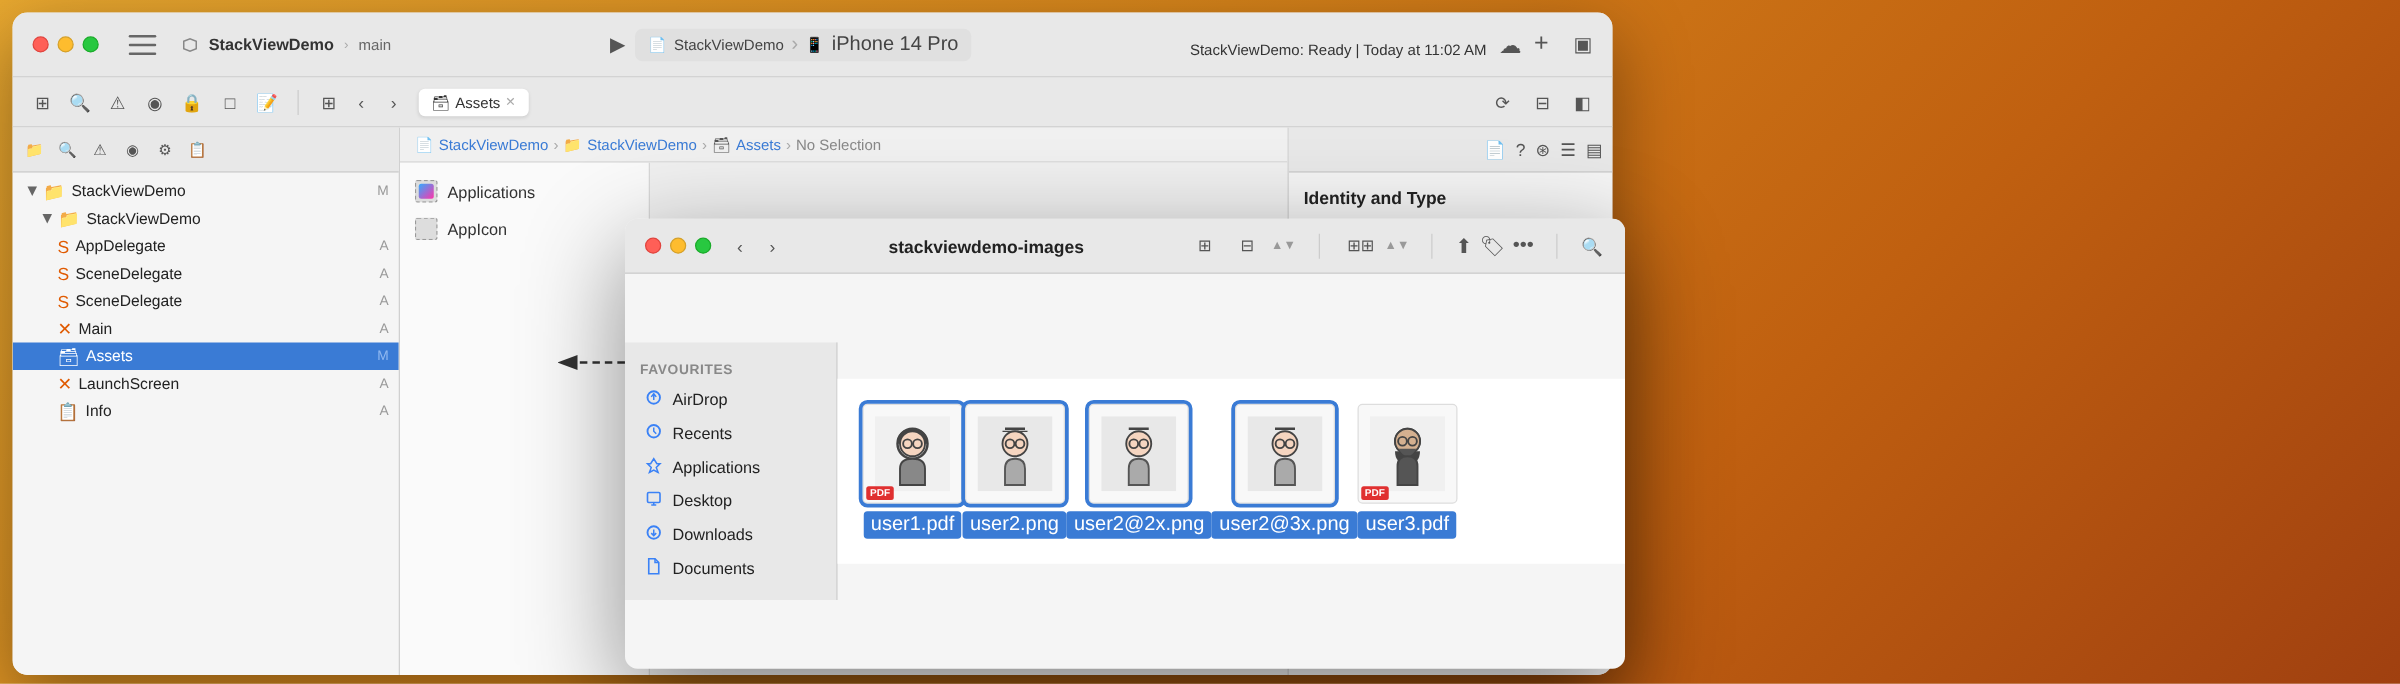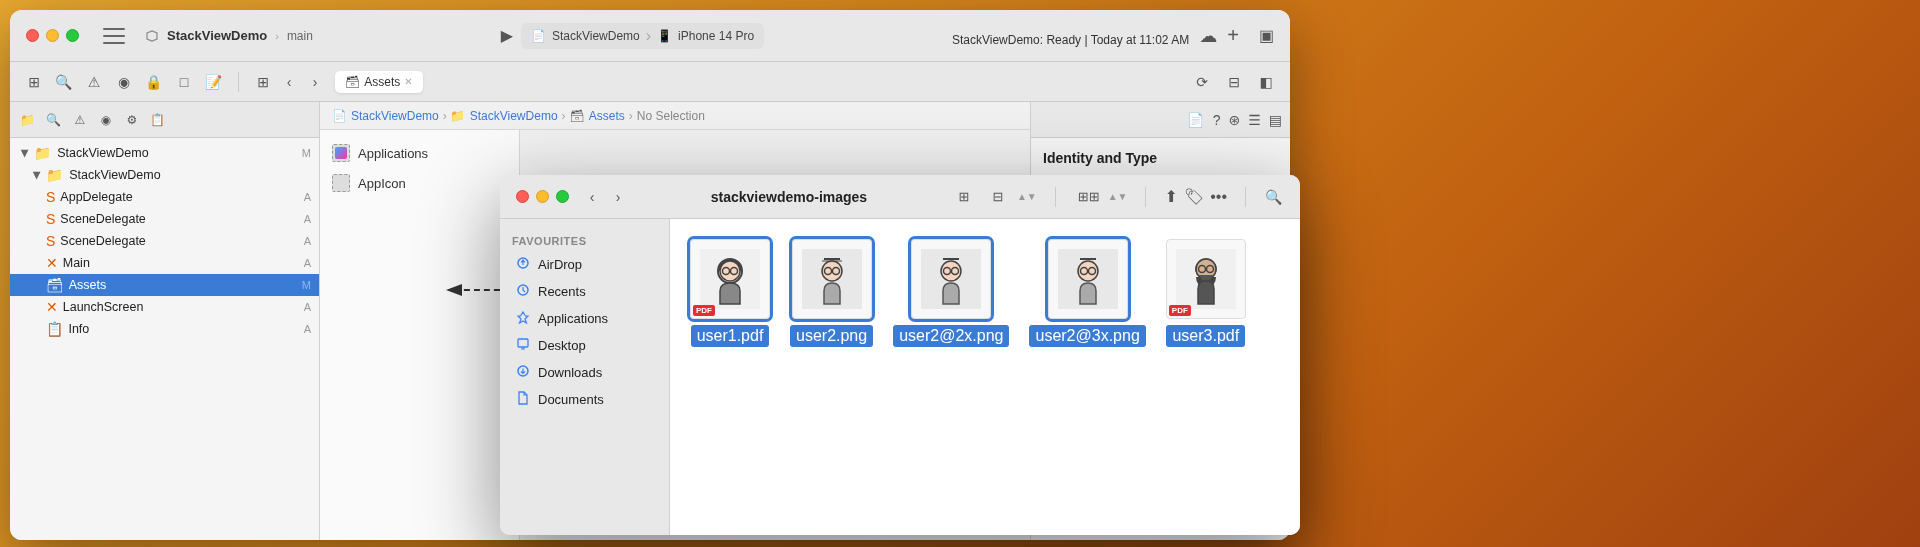--- a/index.html
+++ b/index.html
@@ -340,20 +340,21 @@
       border-radius: 10px;
       background: none;
       font-size: 14px; cursor: pointer;
       display: flex; align-items: center; justify-content: center;
     }
 
     .finder-content {
       display: flex;
       flex: 1;
       overflow: hidden;
+      align-items: center;
     }
 
     .finder-sidebar {
       width: 170px;
       background: #e8e8e8;
       border-right: 1px solid #d0d0d0;
       padding: 8px 0;
     }
 
     .finder-sidebar-section {
@@ -384,21 +385,20 @@
     .finder-sidebar-icon { font-size: 14px; }
 
     .finder-main {
       flex: 1;
       background: #fff;
       overflow: hidden;
       display: flex;
       flex-wrap: wrap;
       align-content: flex-start;
       padding: 20px;
-      gap: 20px;
     }
 
     .file-item {
       display: flex;
       flex-direction: column;
       align-items: center;
       gap: 6px;
       cursor: pointer;
     }
 
@@ -504,21 +504,21 @@
       <span style="color:#aaa;font-size:11px;">›</span>
       <span style="font-size:12px;color:#666;">main</span>
     </div>
     <div style="flex:1; display:flex; align-items:center; justify-content:center; gap:8px;">
       <span style="font-size:16px; color:#555;">▶</span>
       <div style="display:flex;align-items:center;gap:6px; background:#e0e0e0; border-radius:6px; padding:4px 10px;">
         <span style="font-size:12px;color:#555;">📄</span>
         <span style="font-size:12px;color:#444;">StackViewDemo</span>
         <span style="color:#aaa;">›</span>
         <span style="font-size:12px;color:#555;">📱</span>
-        <span style="font-size:12px;color:#444;">iPhone 14 Pro</span>
+        <span style="font-size:16px;color:#444;">iPhone 14 Pro</span>
       </div>
     </div>
     <div style="display:flex; align-items:flex-end; gap:10px;">
       <span style="font-size:12px; color:#333; font-weight:500;">StackViewDemo: Ready | Today at 11:02 AM</span>
       <span style="font-size:18px; color:#555;">☁</span>
       <span style="font-size:20px; color:#555; cursor:pointer;">+</span>
     </div>
     <div style="margin-left:8px; font-size:16px; color:#555;">▣</div>
   </div>
 

